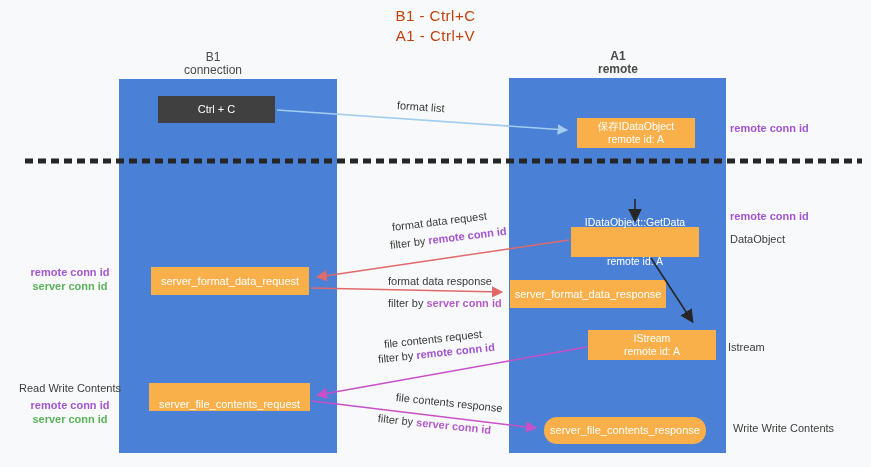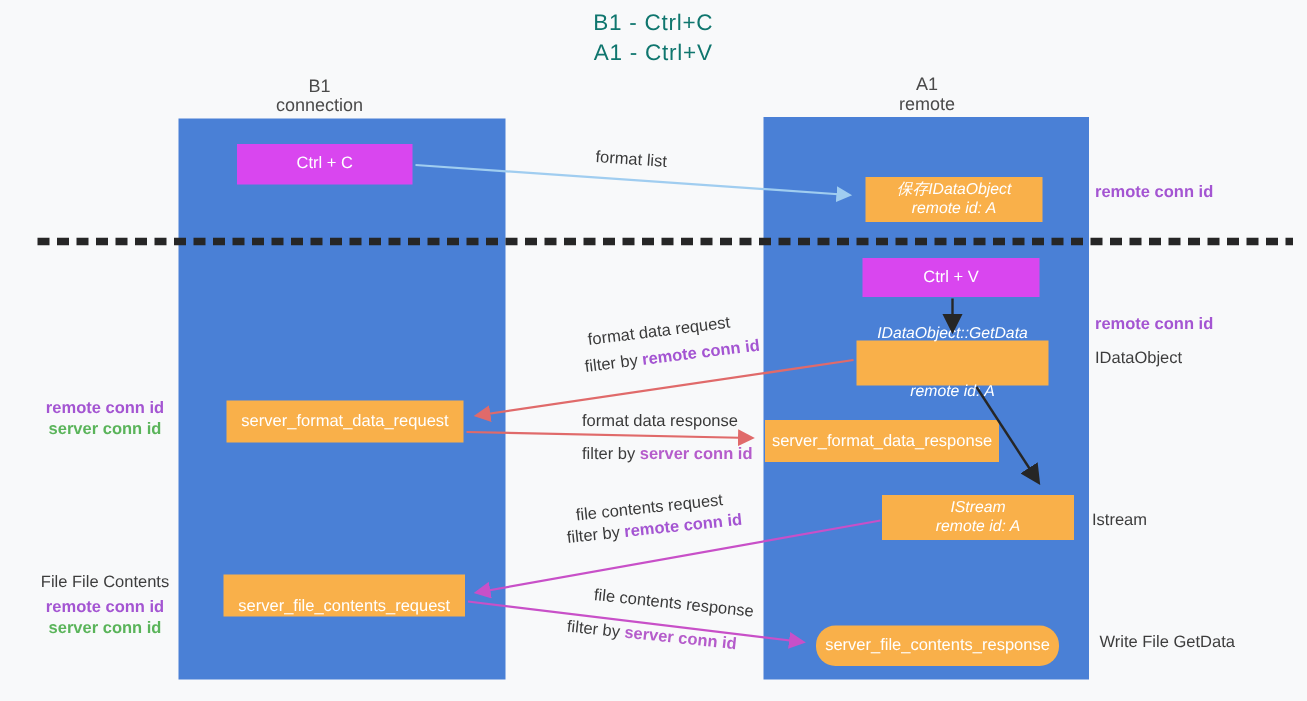--- a/index.html
+++ b/index.html
@@ -2,34 +2,34 @@
 <html><head>
 <meta charset="utf-8">
 <style>
   html,body { margin:0; padding:0; background:#f8f9fa; }
   .canvas {
     position:relative; width:871px; height:467px; overflow:hidden;
     background:#f8f9fa; font-family:"Liberation Sans", sans-serif;
   }
   .title {
     position:absolute; top:6px; left:0; width:871px; text-align:center;
-    font-size:15px; line-height:20px; color:#0f766e; letter-spacing:0.5px; z-index:4;
+    font-size:15px; line-height:20px; color:#c2410c; letter-spacing:0.5px; z-index:4;
   }
   .col-header {
     position:absolute; width:100px; text-align:center;
     font-size:12px; line-height:13px; color:#4a4a4a; z-index:4;
   }
   .col-rect { position:absolute; background:#4a80d6; z-index:1; }
   .node {
     position:absolute; z-index:2; display:flex; flex-direction:column;
     align-items:center; justify-content:center; text-align:center;
     color:#ffffff; font-size:11px; line-height:13px;
   }
-  .node.two-line { font-size:10.5px;font-style:italic; }
-  .green  { background:#d946ef; }
+  .node.two-line { font-size:10.5px; }
+  .green  { background:#404040; }
   .orange { background:#f9b04a; }
   .overlay { position:absolute; left:0; top:0; z-index:3; pointer-events:none; }
   .arrow-label {
     position:absolute; z-index:4; white-space:nowrap;
     font-size:11px; color:#3a3a3a; transform-origin:left center;
   }
   .side-label {
     position:absolute; z-index:4; white-space:nowrap;
     font-size:11px; color:#3d3d3d;
   }
@@ -50,37 +50,34 @@
 
   <div class="title">
     <div>B1 - Ctrl+C</div>
     <div>A1 - Ctrl+V</div>
   </div>
 
   <div class="col-header" style="left:163px;top:51px;">
     <div>B1</div>
     <div>connection</div>
   </div>
-  <div class="col-header" style="left:568px;top:50px;">
+  <div class="col-header" style="left:568px;top:50px;font-weight:bold;">
     <div>A1</div>
     <div>remote</div>
   </div>
 
   <div class="node green" style="left:158px;top:96px;width:117px;height:27px;">
     <span>Ctrl + C</span>
   </div>
 
   <div class="node orange two-line" style="left:577px;top:118px;width:118px;height:30px;">
     <span>保存IDataObject</span>
     <span>remote id: A</span>
   </div>
 
-  <div class="node green" style="left:575px;top:172px;width:118px;height:26px;">
-    <span>Ctrl + V</span>
-  </div>
 
   <div class="node orange two-line" style="left:571px;top:227px;width:128px;height:30px;gap:26px;">
     <span>IDataObject::GetData</span>
     <span>remote id: A</span>
   </div>
 
   <div class="node orange" style="left:151px;top:267px;width:158px;height:28px;align-items:center;">
     <span>server_format_data_request</span>
   </div>
 
@@ -145,23 +142,23 @@
     <span class="fb">filter by</span><span class="purple">remote conn id</span>
   </div>
 
   <div class="arrow-label" style="left:396px;top:391px;transform:rotate(6deg);">file contents response</div>
   <div class="arrow-label" style="left:378px;top:412px;transform:rotate(6deg);">
     <span class="fb black-text">filter by</span><span class="orchid">server conn id</span>
   </div>
 
   <div class="side-label purple" style="left:730px;top:122px;">remote conn id</div>
   <div class="side-label purple" style="left:730px;top:210px;">remote conn id</div>
-  <div class="side-label" style="left:730px;top:233px;">IDataObject</div>
+  <div class="side-label" style="left:730px;top:233px;">DataObject</div>
   <div class="side-label" style="left:728px;top:341px;">Istream</div>
-  <div class="side-label" style="left:733px;top:422px;">Write File GetData</div>
+  <div class="side-label" style="left:733px;top:422px;">Write Write Contents</div>
 
   <div class="left-col-label purple" style="top:266px;">remote conn id</div>
   <div class="left-col-label green-text" style="top:280px;">server conn id</div>
-  <div class="left-col-label black-text" style="top:382px;">File File Contents</div>
+  <div class="left-col-label black-text" style="top:382px;">Read Write Contents</div>
   <div class="left-col-label purple" style="top:399px;">remote conn id</div>
   <div class="left-col-label green-text" style="top:413px;">server conn id</div>
 
 </div>
 
 </body></html>

